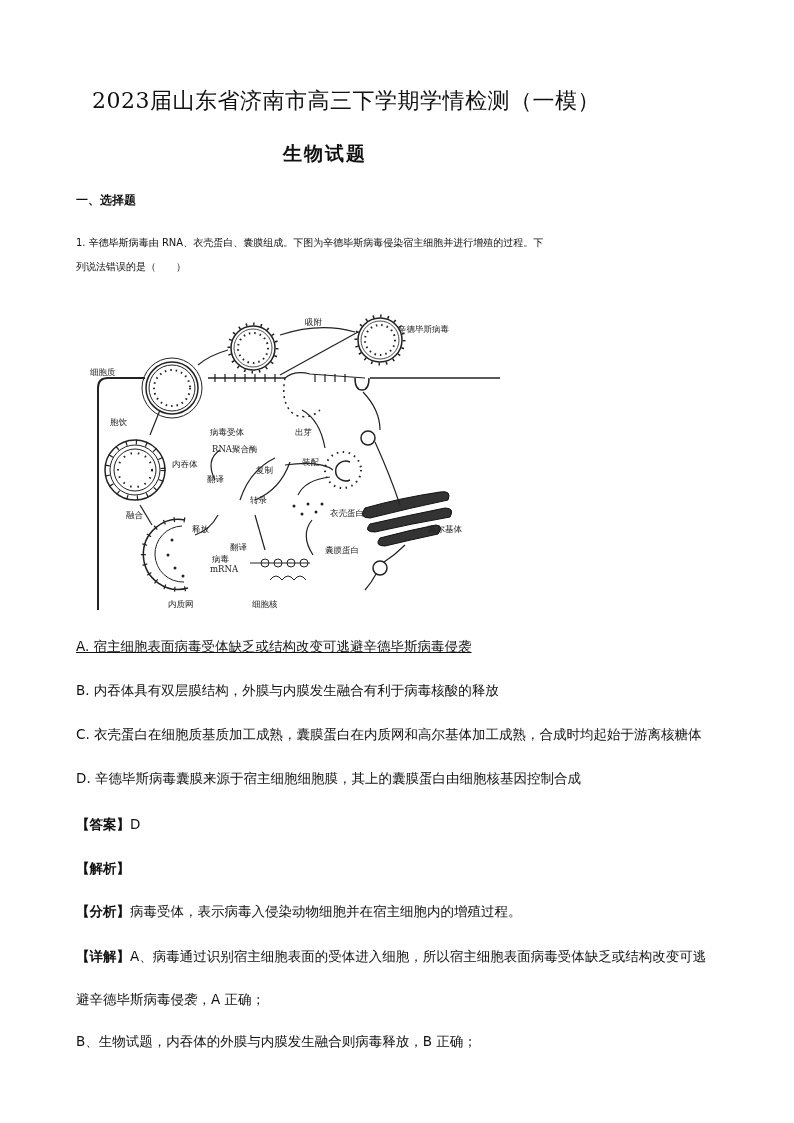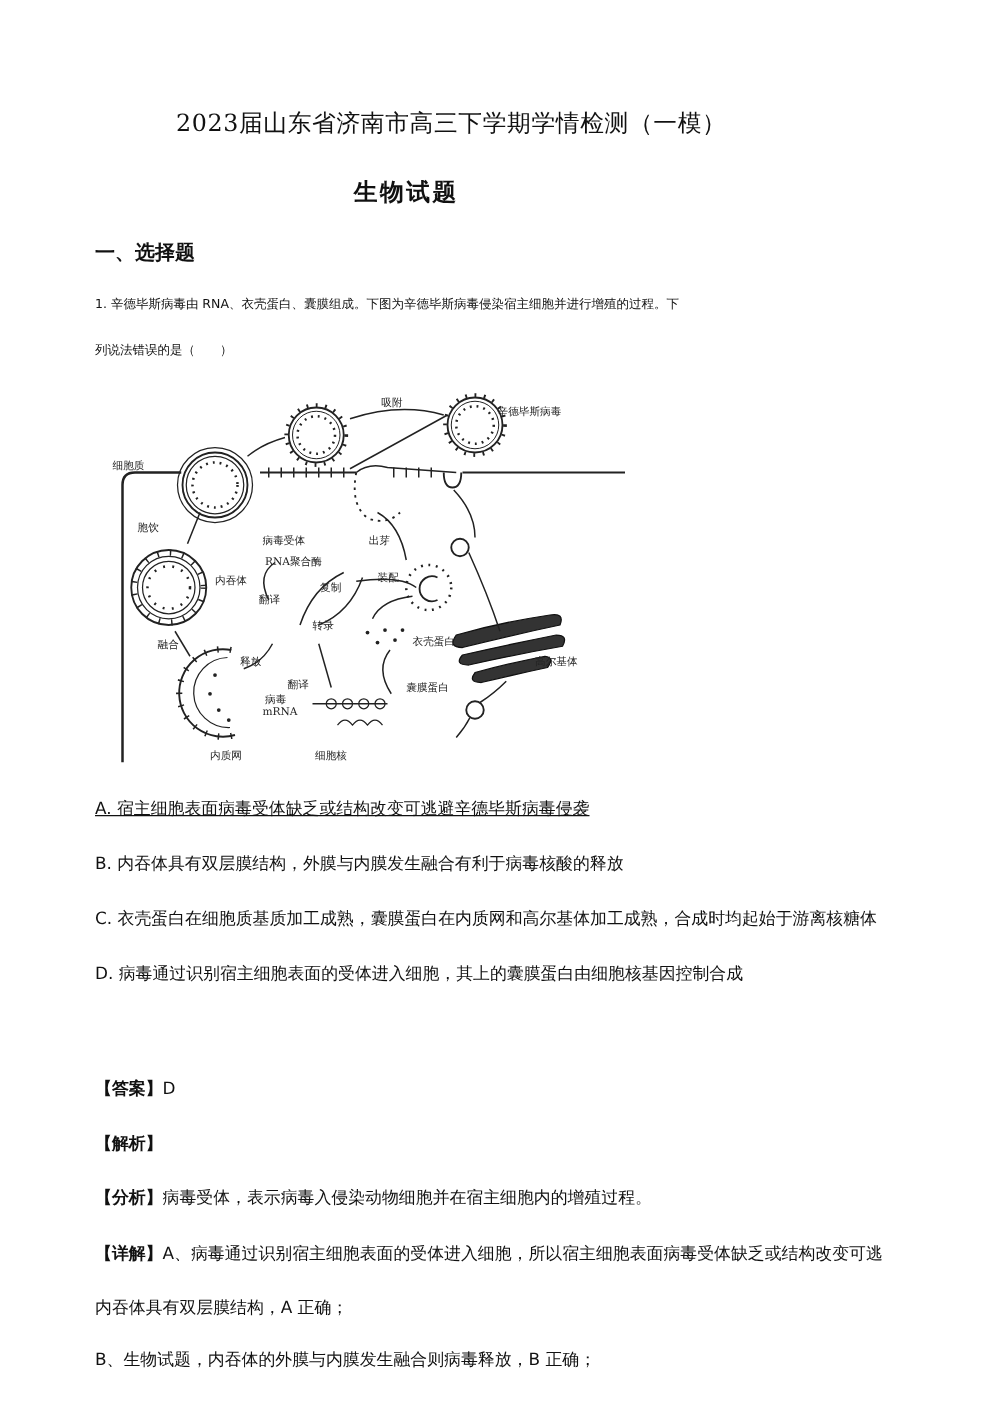--- a/index.html
+++ b/index.html
@@ -1,27 +1,27 @@
 <!DOCTYPE html>
 <html><head>
   <meta charset="utf-8">
   <style>
     html, body { margin: 0; padding: 0; background: #ffffff; }
     body { width: 794px; height: 1123px; position: relative; overflow: hidden;
            font-family: "DejaVu Serif", "Liberation Serif", serif; color: #111; }
     .abs { position: absolute; white-space: nowrap; }
-    .title { top: 86px; left: 0; width: 692px; text-align: center; font-size: 19px; letter-spacing: 0.5px; margin-left: 15px; }
+    .title { top: 86px; left: 0; width: 692px; text-align: center; font-size: 22px; letter-spacing: 0.5px; }
     .subtitle { top: 141px; left: 0; width: 650px; text-align: center; font-size: 19px; font-weight: bold; letter-spacing: 2px; }
-    .section { top: 192px; left: 76px; font-size: 16px; font-weight: bold; }
+    .section { top: 192px; left: 76px; font-size: 12px; font-weight: bold; }
     .q { left: 76px; font-size: 10px; font-family: "DejaVu Sans", "Liberation Sans", sans-serif; }
     .q1a { top: 236px; }
-    .q1b { top: 273px; text-align: right; }
+    .q1b { top: 260px; text-align: right; }
     .opt { left: 76px; font-size: 13.5px; font-family: "DejaVu Sans", "Liberation Sans", sans-serif; }
     .optA { top: 638px; text-decoration: underline; } .optB { top: 682px; } .optC { top: 726px; } .optD { top: 770px; }
-    .para { left: 76px; font-size: 13.5px; font-family: "DejaVu Sans", "Liberation Sans", sans-serif; margin-top: 46px; }
+    .para { left: 76px; font-size: 13.5px; font-family: "DejaVu Sans", "Liberation Sans", sans-serif; }
     .ans { top: 816px; } .jiexi { top: 860px; font-family: Liberation Mono, monospace; } .fenxi { top: 903px; }
     .xj1 { top: 948px; } .xj2 { top: 991px; } .xjB { top: 1033px; }
     .br { font-weight: bold; }
     #diagram { position: absolute; left: 80px; top: 310px; width: 420px; height: 300px; }
     #diagram text { font-family: "DejaVu Serif", serif; font-size: 8.5px; fill: #222; }
   </style>
 </head>
 <body>
 
 <div class="abs title">2023届山东省济南市高三下学期学情检测（一模）</div>
@@ -165,28 +165,28 @@
   <text x="132" y="252">病毒</text>
   <text x="130" y="262">mRNA</text>
   <text x="245" y="243">囊膜蛋白</text>
   <text x="88" y="297">内质网</text>
   <text x="172" y="297">细胞核</text>
 </svg>
 
 <div class="abs opt optA">A. 宿主细胞表面病毒受体缺乏或结构改变可逃避辛德毕斯病毒侵袭</div>
 <div class="abs opt optB">B. 内吞体具有双层膜结构，外膜与内膜发生融合有利于病毒核酸的释放</div>
 <div class="abs opt optC">C. 衣壳蛋白在细胞质基质加工成熟，囊膜蛋白在内质网和高尔基体加工成熟，合成时均起始于游离核糖体</div>
-<div class="abs opt optD">D. 病毒通过识别宿主细胞表面的受体进入细胞，其上的囊膜蛋白由细胞核基因控制合成</div>
+<div class="abs opt optD">D. 辛德毕斯病毒囊膜来源于宿主细胞细胞膜，其上的囊膜蛋白由细胞核基因控制合成</div>
 
 <div class="abs para ans">
   <span class="br">【答案】</span><span>D</span>
 </div>
 <div class="abs para jiexi">
   <span class="br">【解析】</span>
 </div>
 <div class="abs para fenxi">
   <span class="br">【分析】</span><span>病毒受体，表示病毒入侵染动物细胞并在宿主细胞内的增殖过程。</span>
 </div>
 <div class="abs para xj1">
   <span class="br">【详解】</span><span>A、病毒通过识别宿主细胞表面的受体进入细胞，所以宿主细胞表面病毒受体缺乏或结构改变可逃</span>
 </div>
-<div class="abs para xj2">内吞体具有双层膜结构，A 正确；</div>
+<div class="abs para xj2">避辛德毕斯病毒侵袭，A 正确；</div>
 <div class="abs para xjB">B、生物试题，内吞体的外膜与内膜发生融合则病毒释放，B 正确；</div>
 
 </body></html>

